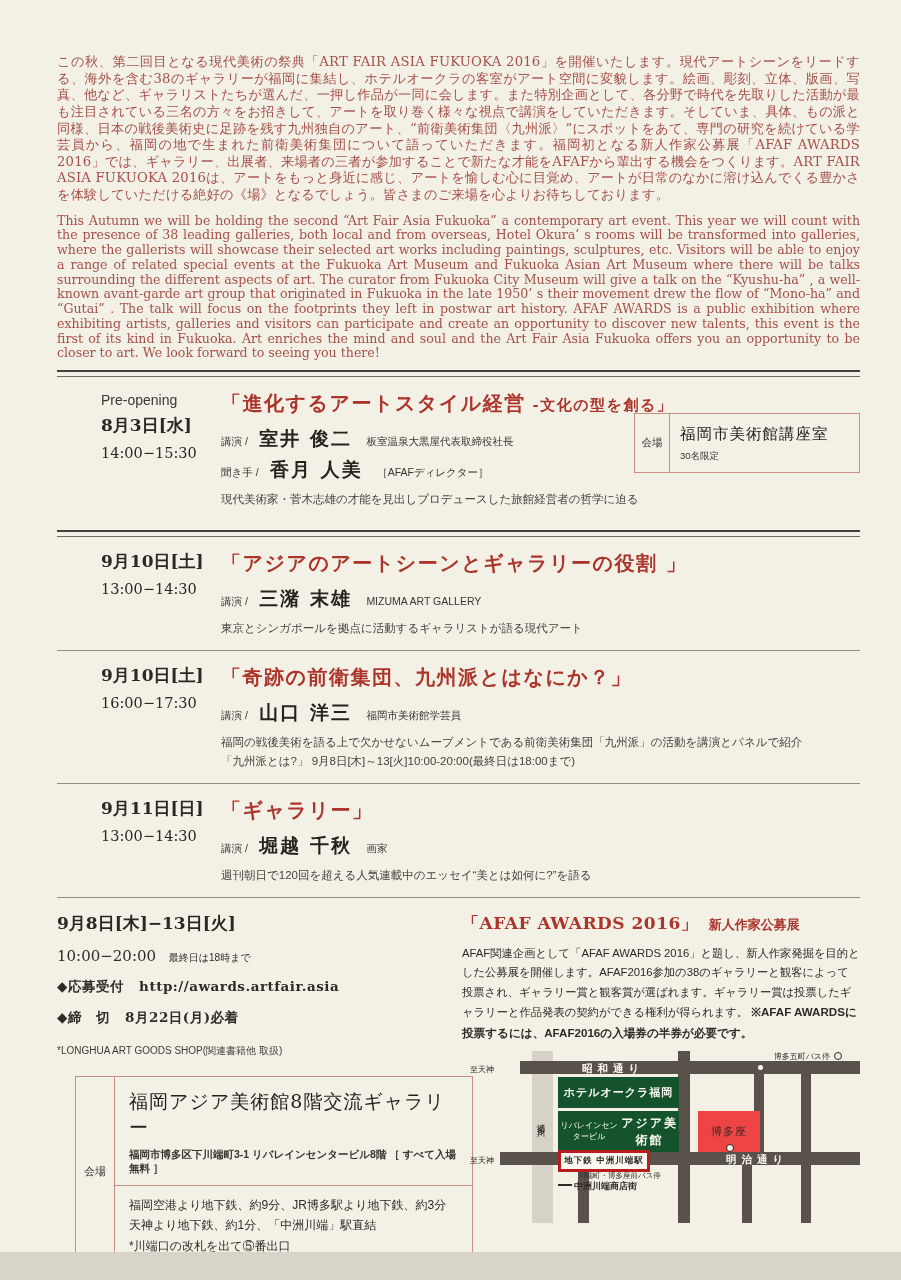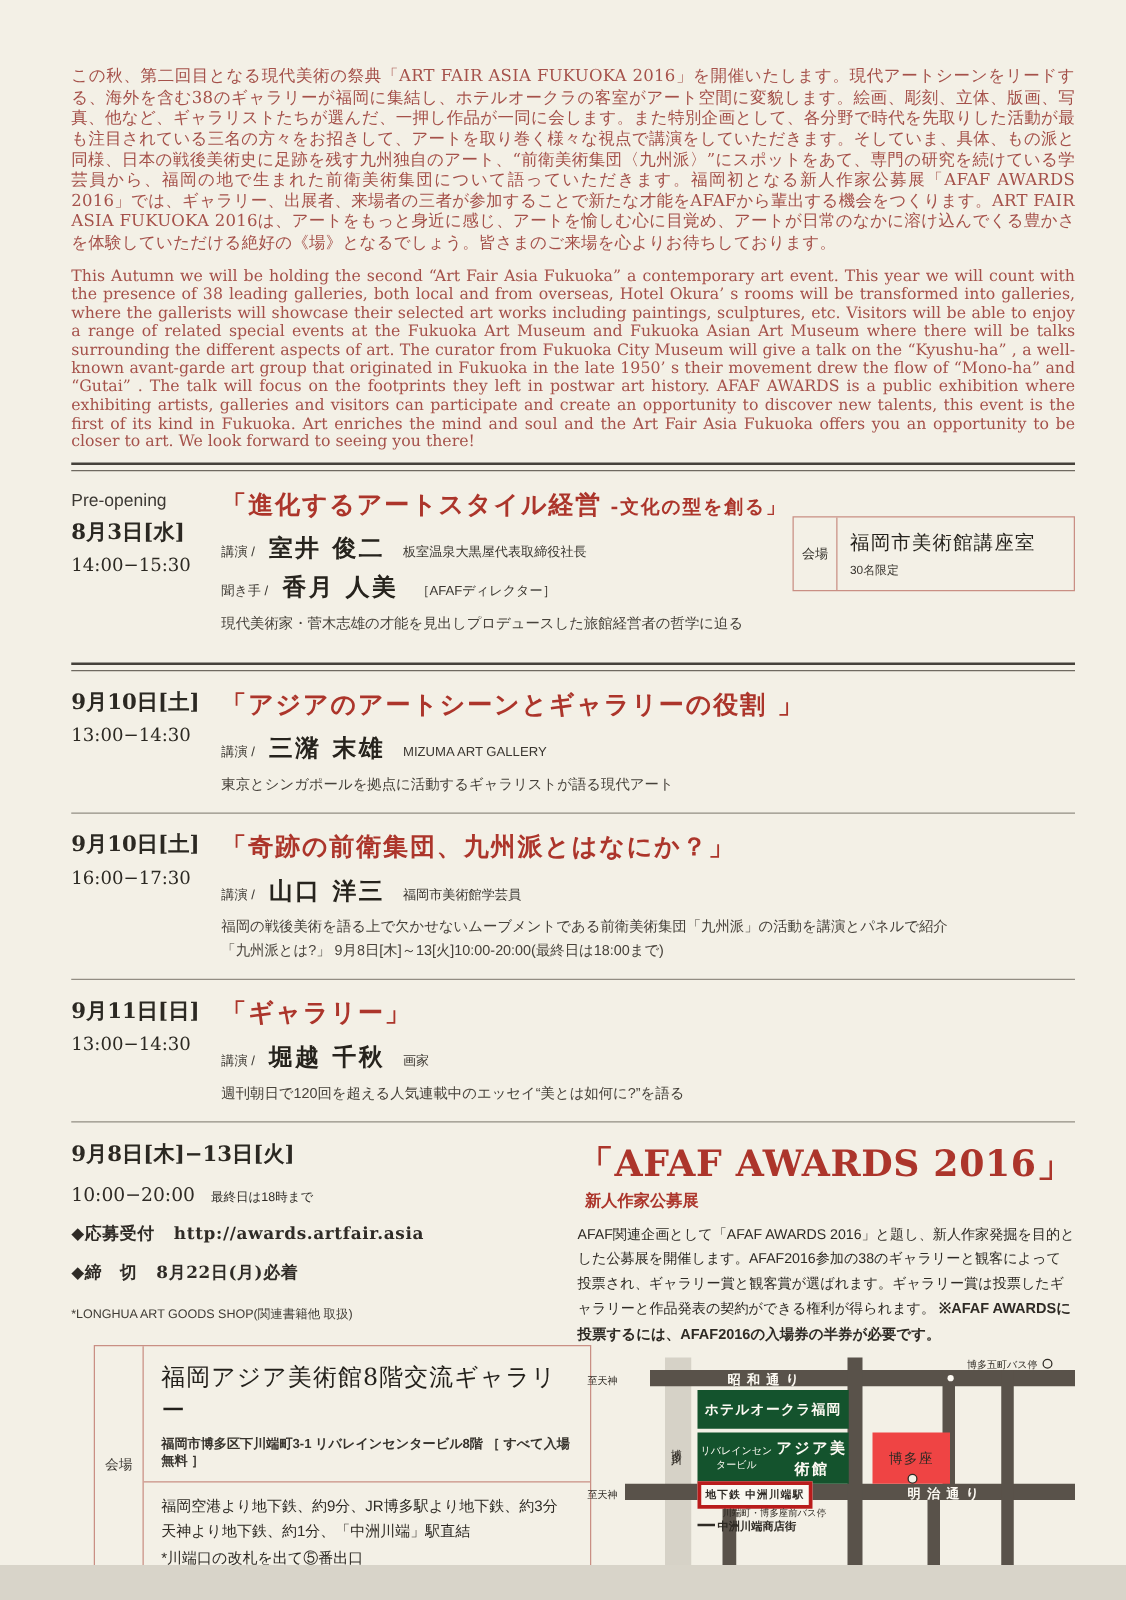--- a/index.html
+++ b/index.html
@@ -10,21 +10,21 @@
     font-family:"Liberation Sans", sans-serif; color:#2f2b26;
   }
   
   .intro { margin:0; text-align:justify; color:#a5514a; font-family:"DejaVu Serif", serif; }
   .intro.ja { font-size:13.2px; line-height:1.26; letter-spacing:.2px; }
   .intro.en { font-size:12.6px; line-height:1.17; margin-top:10px; }
   
   .rule-double { height:4px; border-top:2px solid #45413a; border-bottom:1px solid #6f6a61; margin:9px 0 0; }
   .rule-thin { border-top:1px solid #928d83; margin:0; }
   
-  .session { position:relative; display:flex; padding:13px 0 12px; }
+  .session { position:relative; display:flex; padding:13px 0 12px;margin-left:44px; }
   .s-left { width:120px; flex:none; }
   .pre-label { font-size:14px; color:#3c3833; margin:2px 0 6px; }
   .s-date { font-family:"DejaVu Serif", serif; font-weight:700; font-size:17px; color:#2b2822; }
   .s-time { font-family:"DejaVu Serif", serif; font-size:14.5px; margin-top:8px; color:#2b2822; }
   .s-main { flex:1; }
   .s-title { margin:0 0 9px; font-family:"DejaVu Serif", serif; font-weight:700; color:#ac352b; font-size:20px; letter-spacing:1.5px; }
   .s-title .sub { font-size:15px; }
   .speaker { margin:1px 0 5px; white-space:nowrap; }
   .sp-role { font-size:10.5px; color:#3a3630; margin-right:7px; }
   .sp-name { font-family:"DejaVu Serif", serif; font-weight:700; font-size:19px; color:#26231d; margin-right:10px; letter-spacing:2px; }
@@ -37,21 +37,21 @@
   .vm-note { font-size:9.5px; color:#3a3630; margin-top:5px; }
   
   .awards { display:flex; padding:14px 0 8px; }
   .aw-left { width:405px; flex:none; }
   .aw-date { font-family:"DejaVu Serif", serif; font-weight:700; font-size:17px; color:#2b2822; }
   .aw-time { font-family:"DejaVu Serif", serif; font-size:15px; margin-top:12px; }
   .aw-time .note { font-size:10px; margin-left:8px; font-family:"Liberation Sans",sans-serif; }
   .aw-line { font-family:"DejaVu Serif", serif; font-weight:700; font-size:13.5px; margin-top:13px; letter-spacing:.5px; }
   .aw-shopnote { font-size:10px; color:#3f3b34; margin-top:17px; }
   .aw-right { flex:1; }
-  .aw-title { margin:0; color:#ac352b; font-family:"DejaVu Serif", serif; font-weight:700; font-size:29px; letter-spacing:.5px; display:inline; }
+  .aw-title { margin:0; color:#ac352b; font-family:"DejaVu Serif", serif; font-weight:700; font-size:17px; letter-spacing:.5px; display:inline; }
   .aw-sub { color:#ac352b; font-weight:700; font-size:13px; margin-left:6px; }
   .aw-body { font-size:11.3px; line-height:1.72; margin-top:9px; color:#2e2a24; }
   .aw-body-bold { font-weight:700; font-size:11.6px; }
   
   .venue-big { margin:18px 0 0 18px; width:396px; border:1px solid #c98f84; display:flex; }
   .vb-label { width:38px; flex:none; border-right:1px solid #c98f84; display:flex; align-items:center; justify-content:center; font-size:11px; color:#3a3630; }
   .vb-body { flex:1; }
   .vb-top { padding:12px 14px 9px; }
   .vb-name { font-family:"DejaVu Serif", serif; font-size:19px; color:#221f1a; letter-spacing:1px; }
   .vb-addr { font-size:10.5px; color:#37332d; margin-top:7px;font-weight:bold; }

